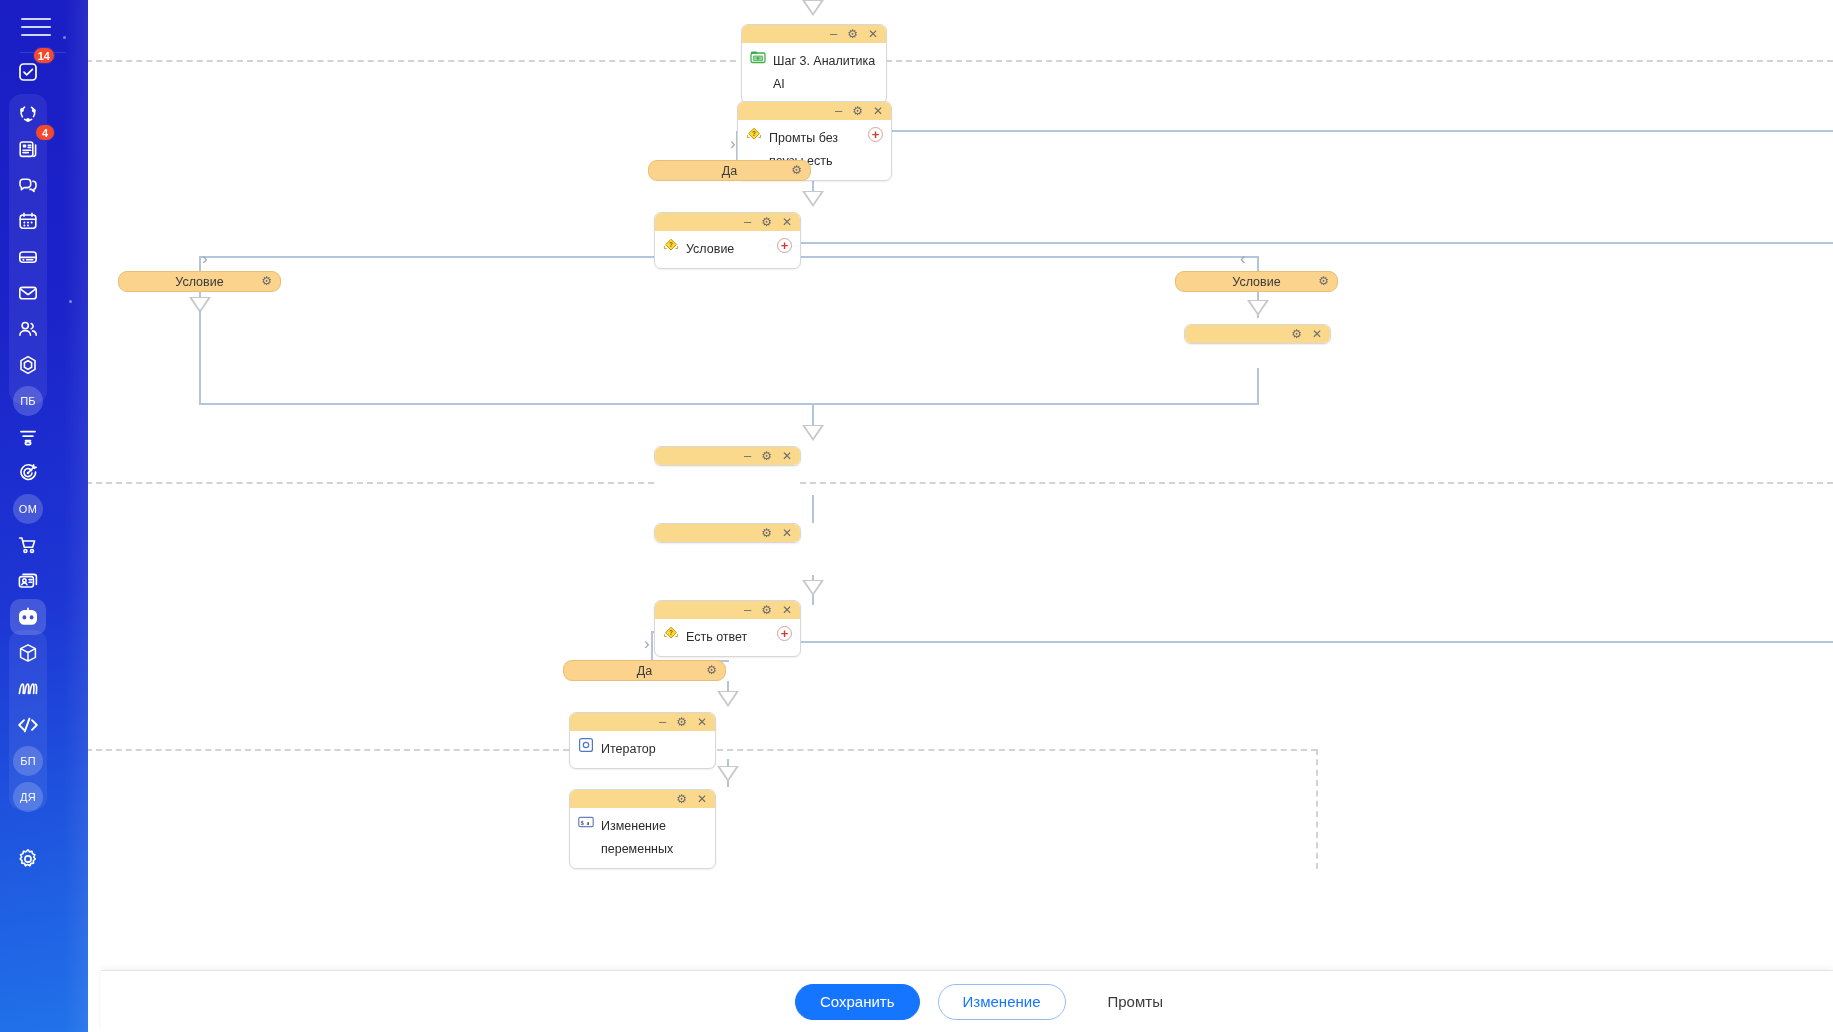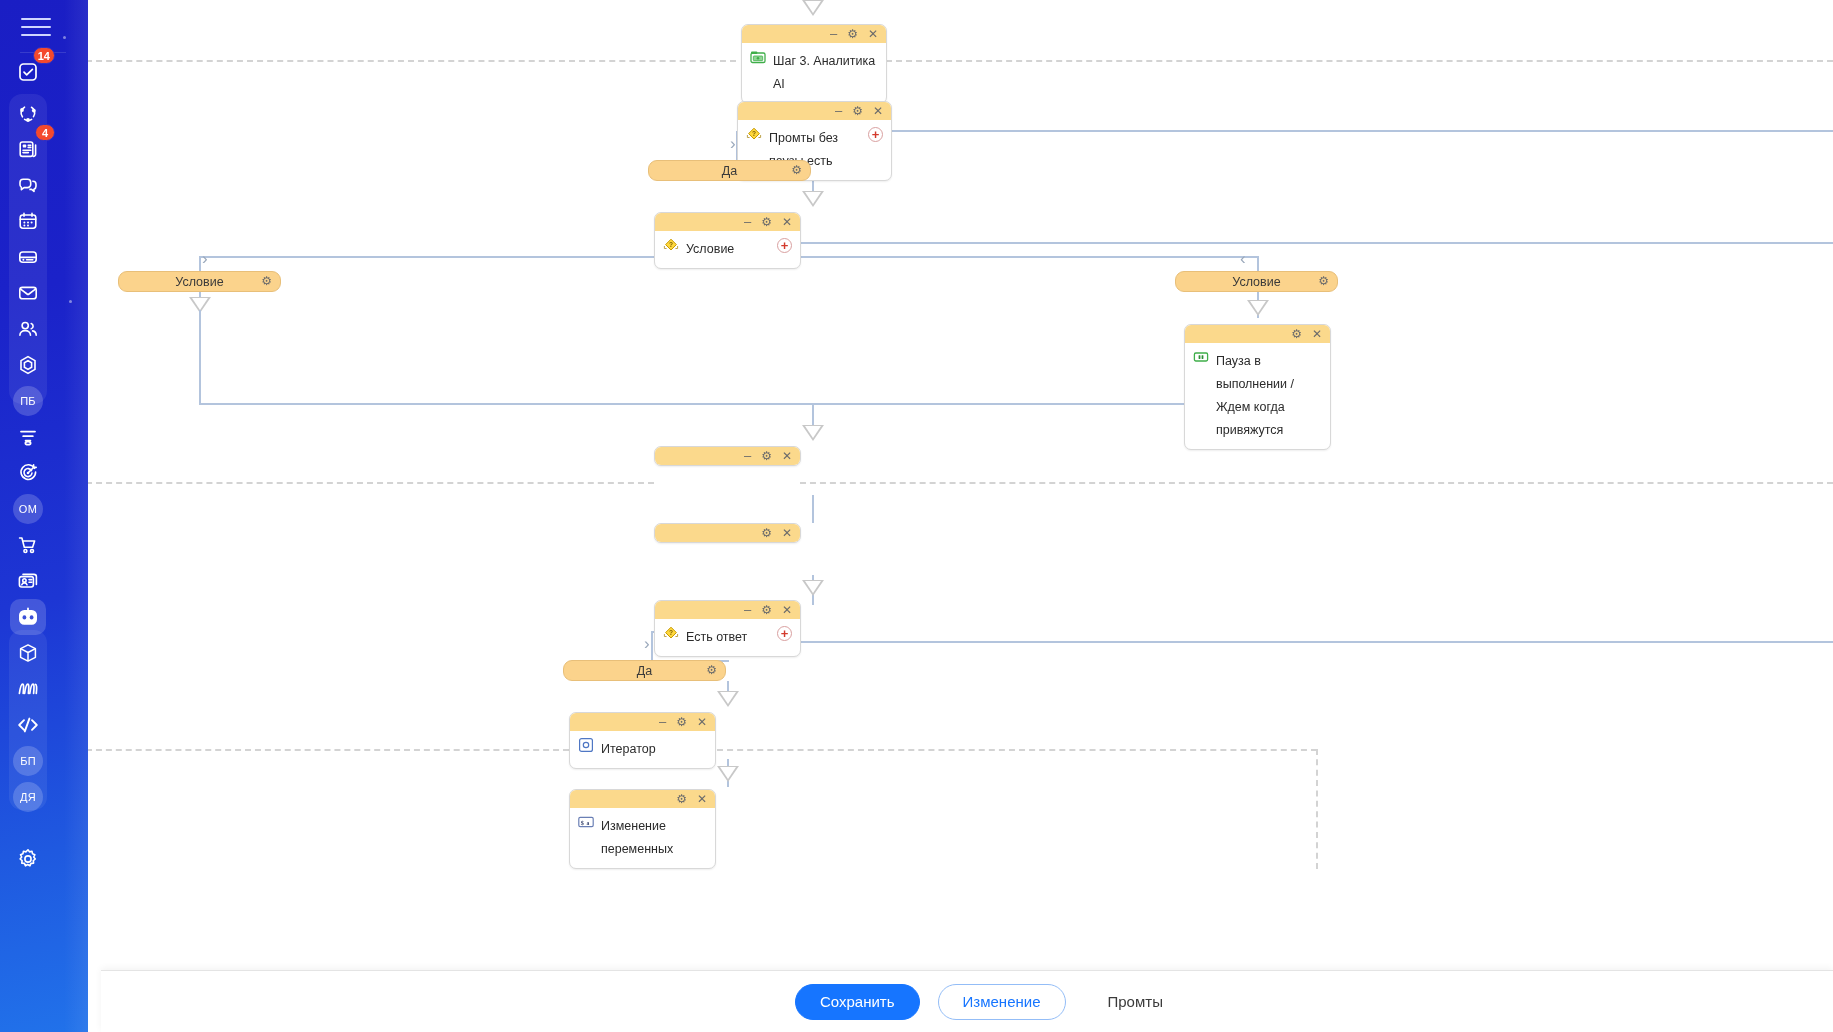--- a/index.html
+++ b/index.html
@@ -485,28 +485,20 @@
     <div class="branch" style="left:1089px; top:271px; width:163px;">
       <span>Условие</span>
       <span class="bgear">⚙</span>
     </div>
 
     <div class="node" style="left:1098px; top:324px; width:147px;">
       <div class="node-head">
         <span class="nh-btn">⚙</span>
         <span class="nh-btn">✕</span>
       </div>
-      <div class="node-body">
-        <svg class="ticon" viewBox="0 0 16 16">
-          <rect x="1.4" y="4" width="13.2" height="8" rx="1.4" fill="#fff" stroke="#3fae49" stroke-width="1.3"></rect>
-          <rect x="5.6" y="6.2" width="1.8" height="3.7" rx=".4" fill="#2f8f38"></rect>
-          <rect x="8.6" y="6.2" width="1.8" height="3.7" rx=".4" fill="#2f8f38"></rect>
-        </svg>
-        <span class="node-title">Пауза в выполнении / Ждем когда привяжутся</span>
-      </div>
     </div>
 
     <div class="node" style="left:568px; top:446px; width:147px;">
       <div class="node-head">
         <span class="nh-btn min">–</span>
         <span class="nh-btn">⚙</span>
         <span class="nh-btn">✕</span>
       </div>
     </div>
 

